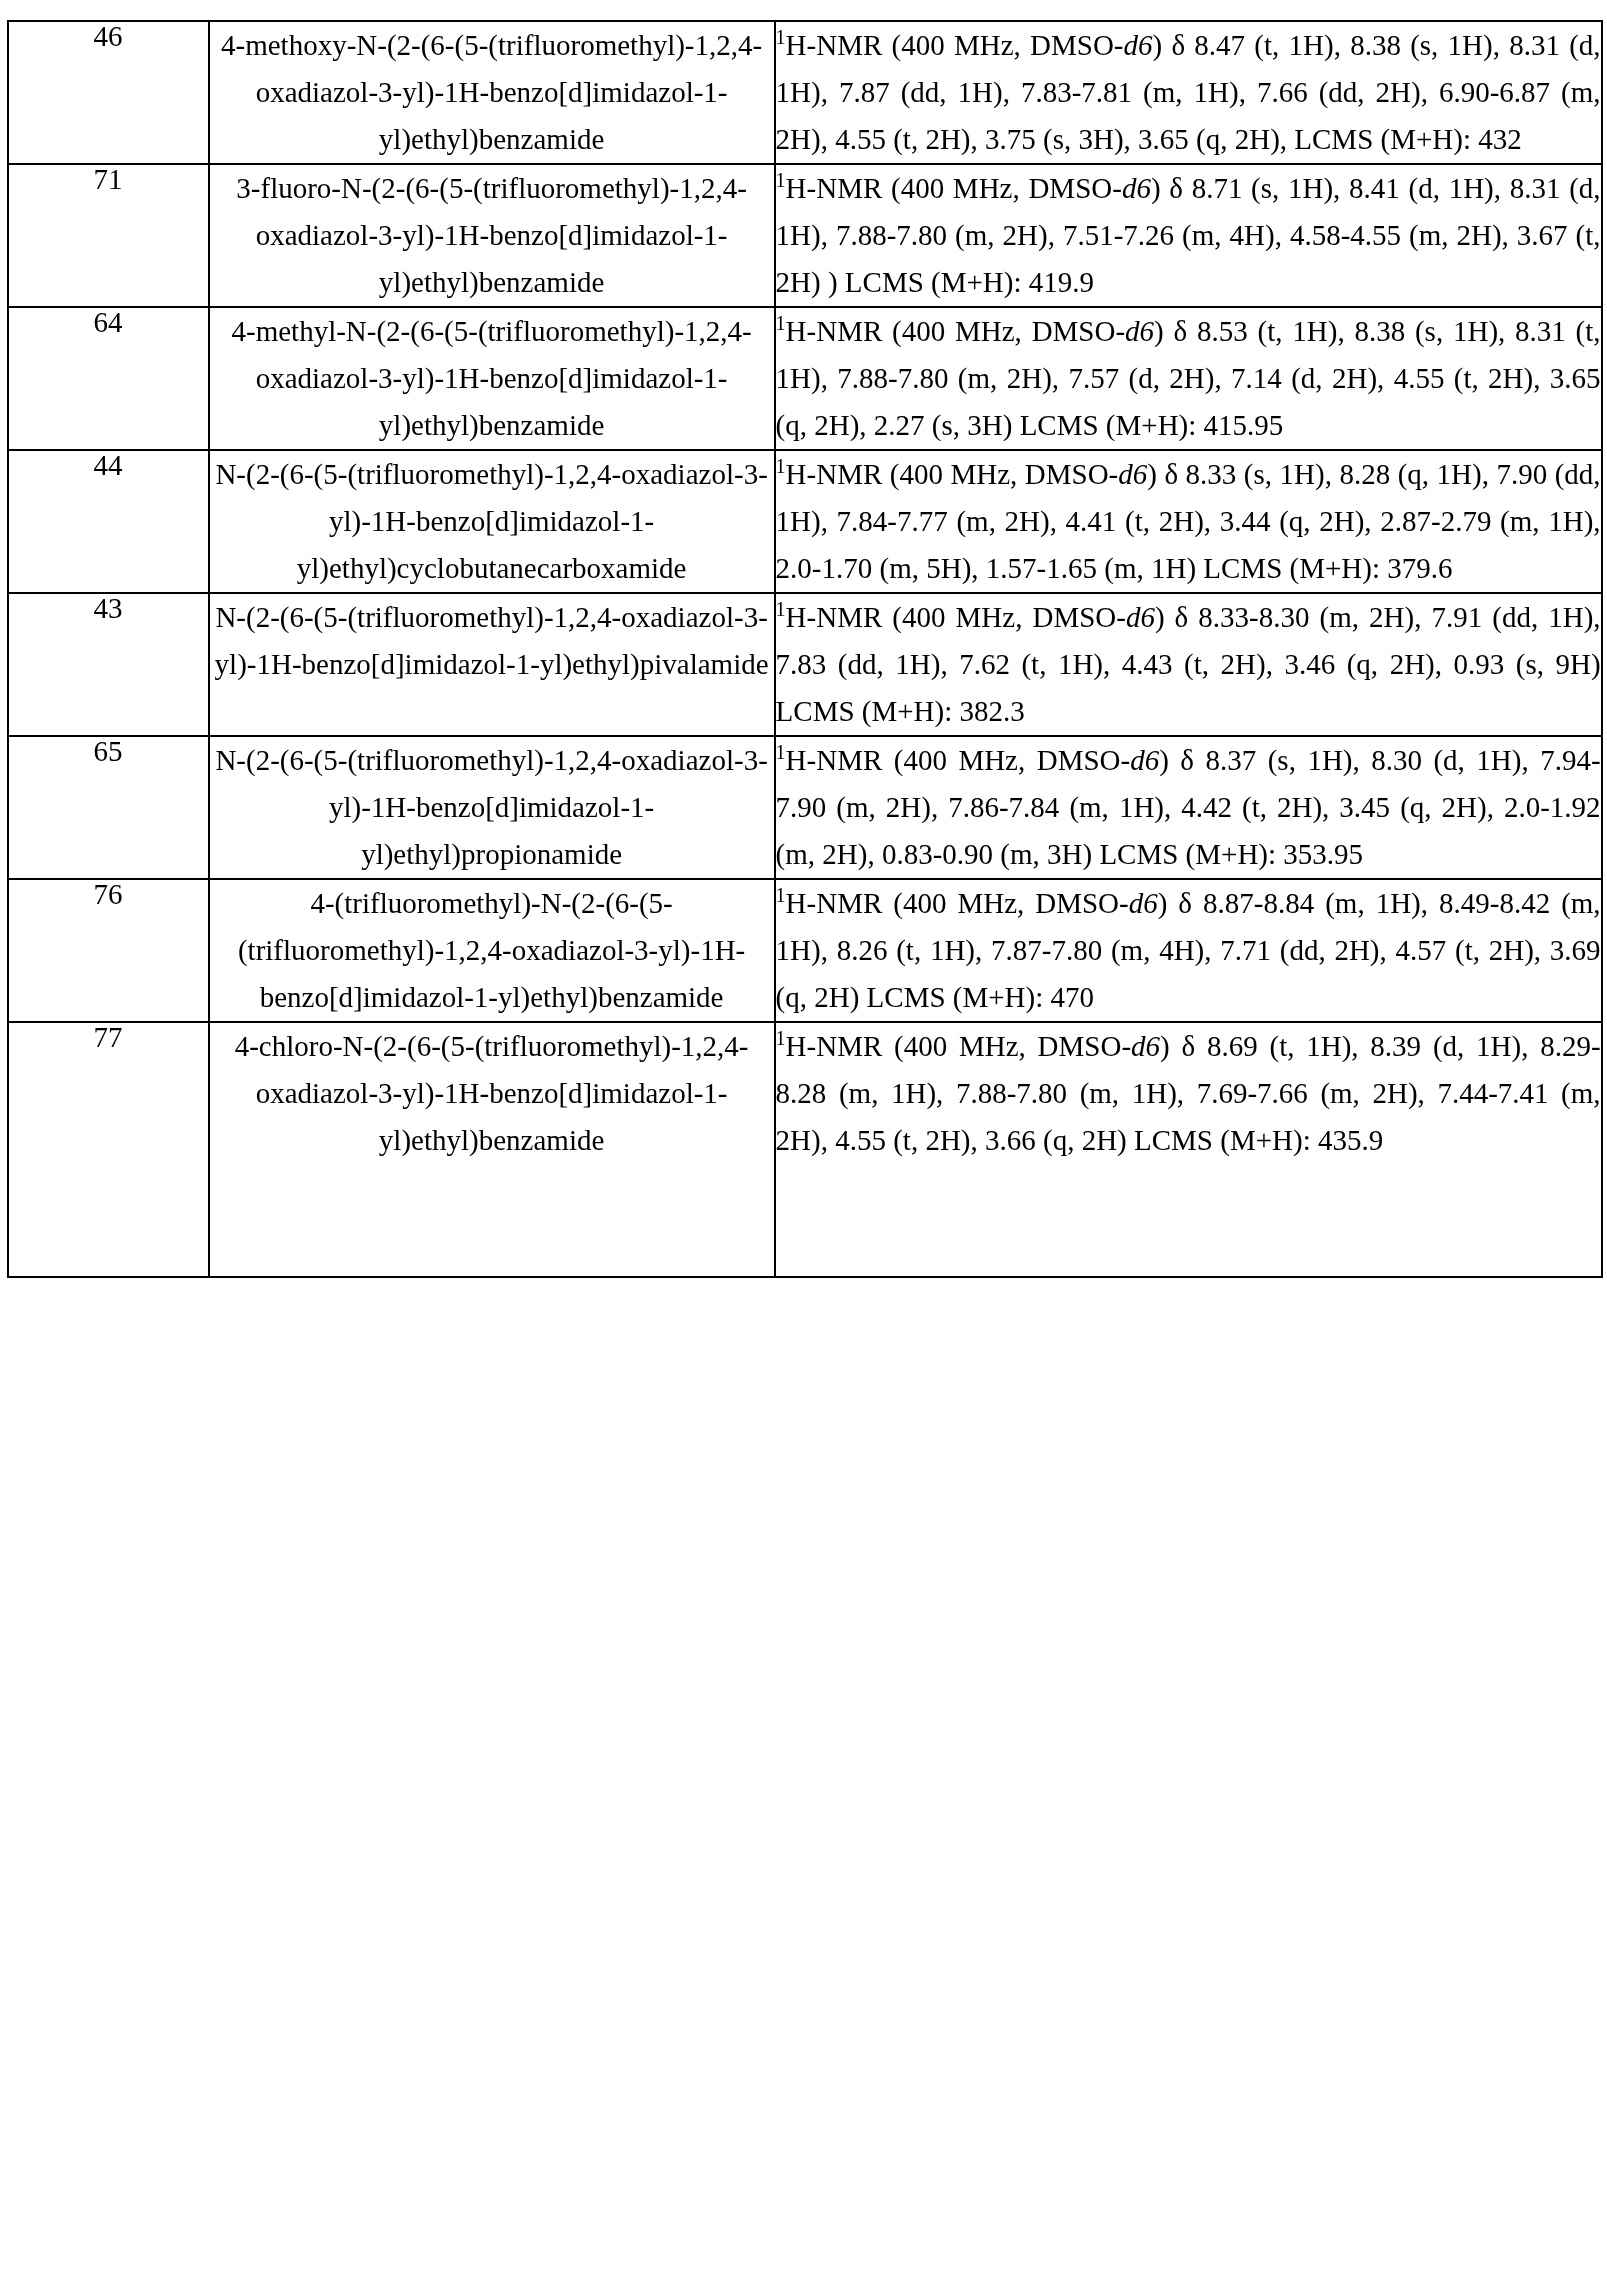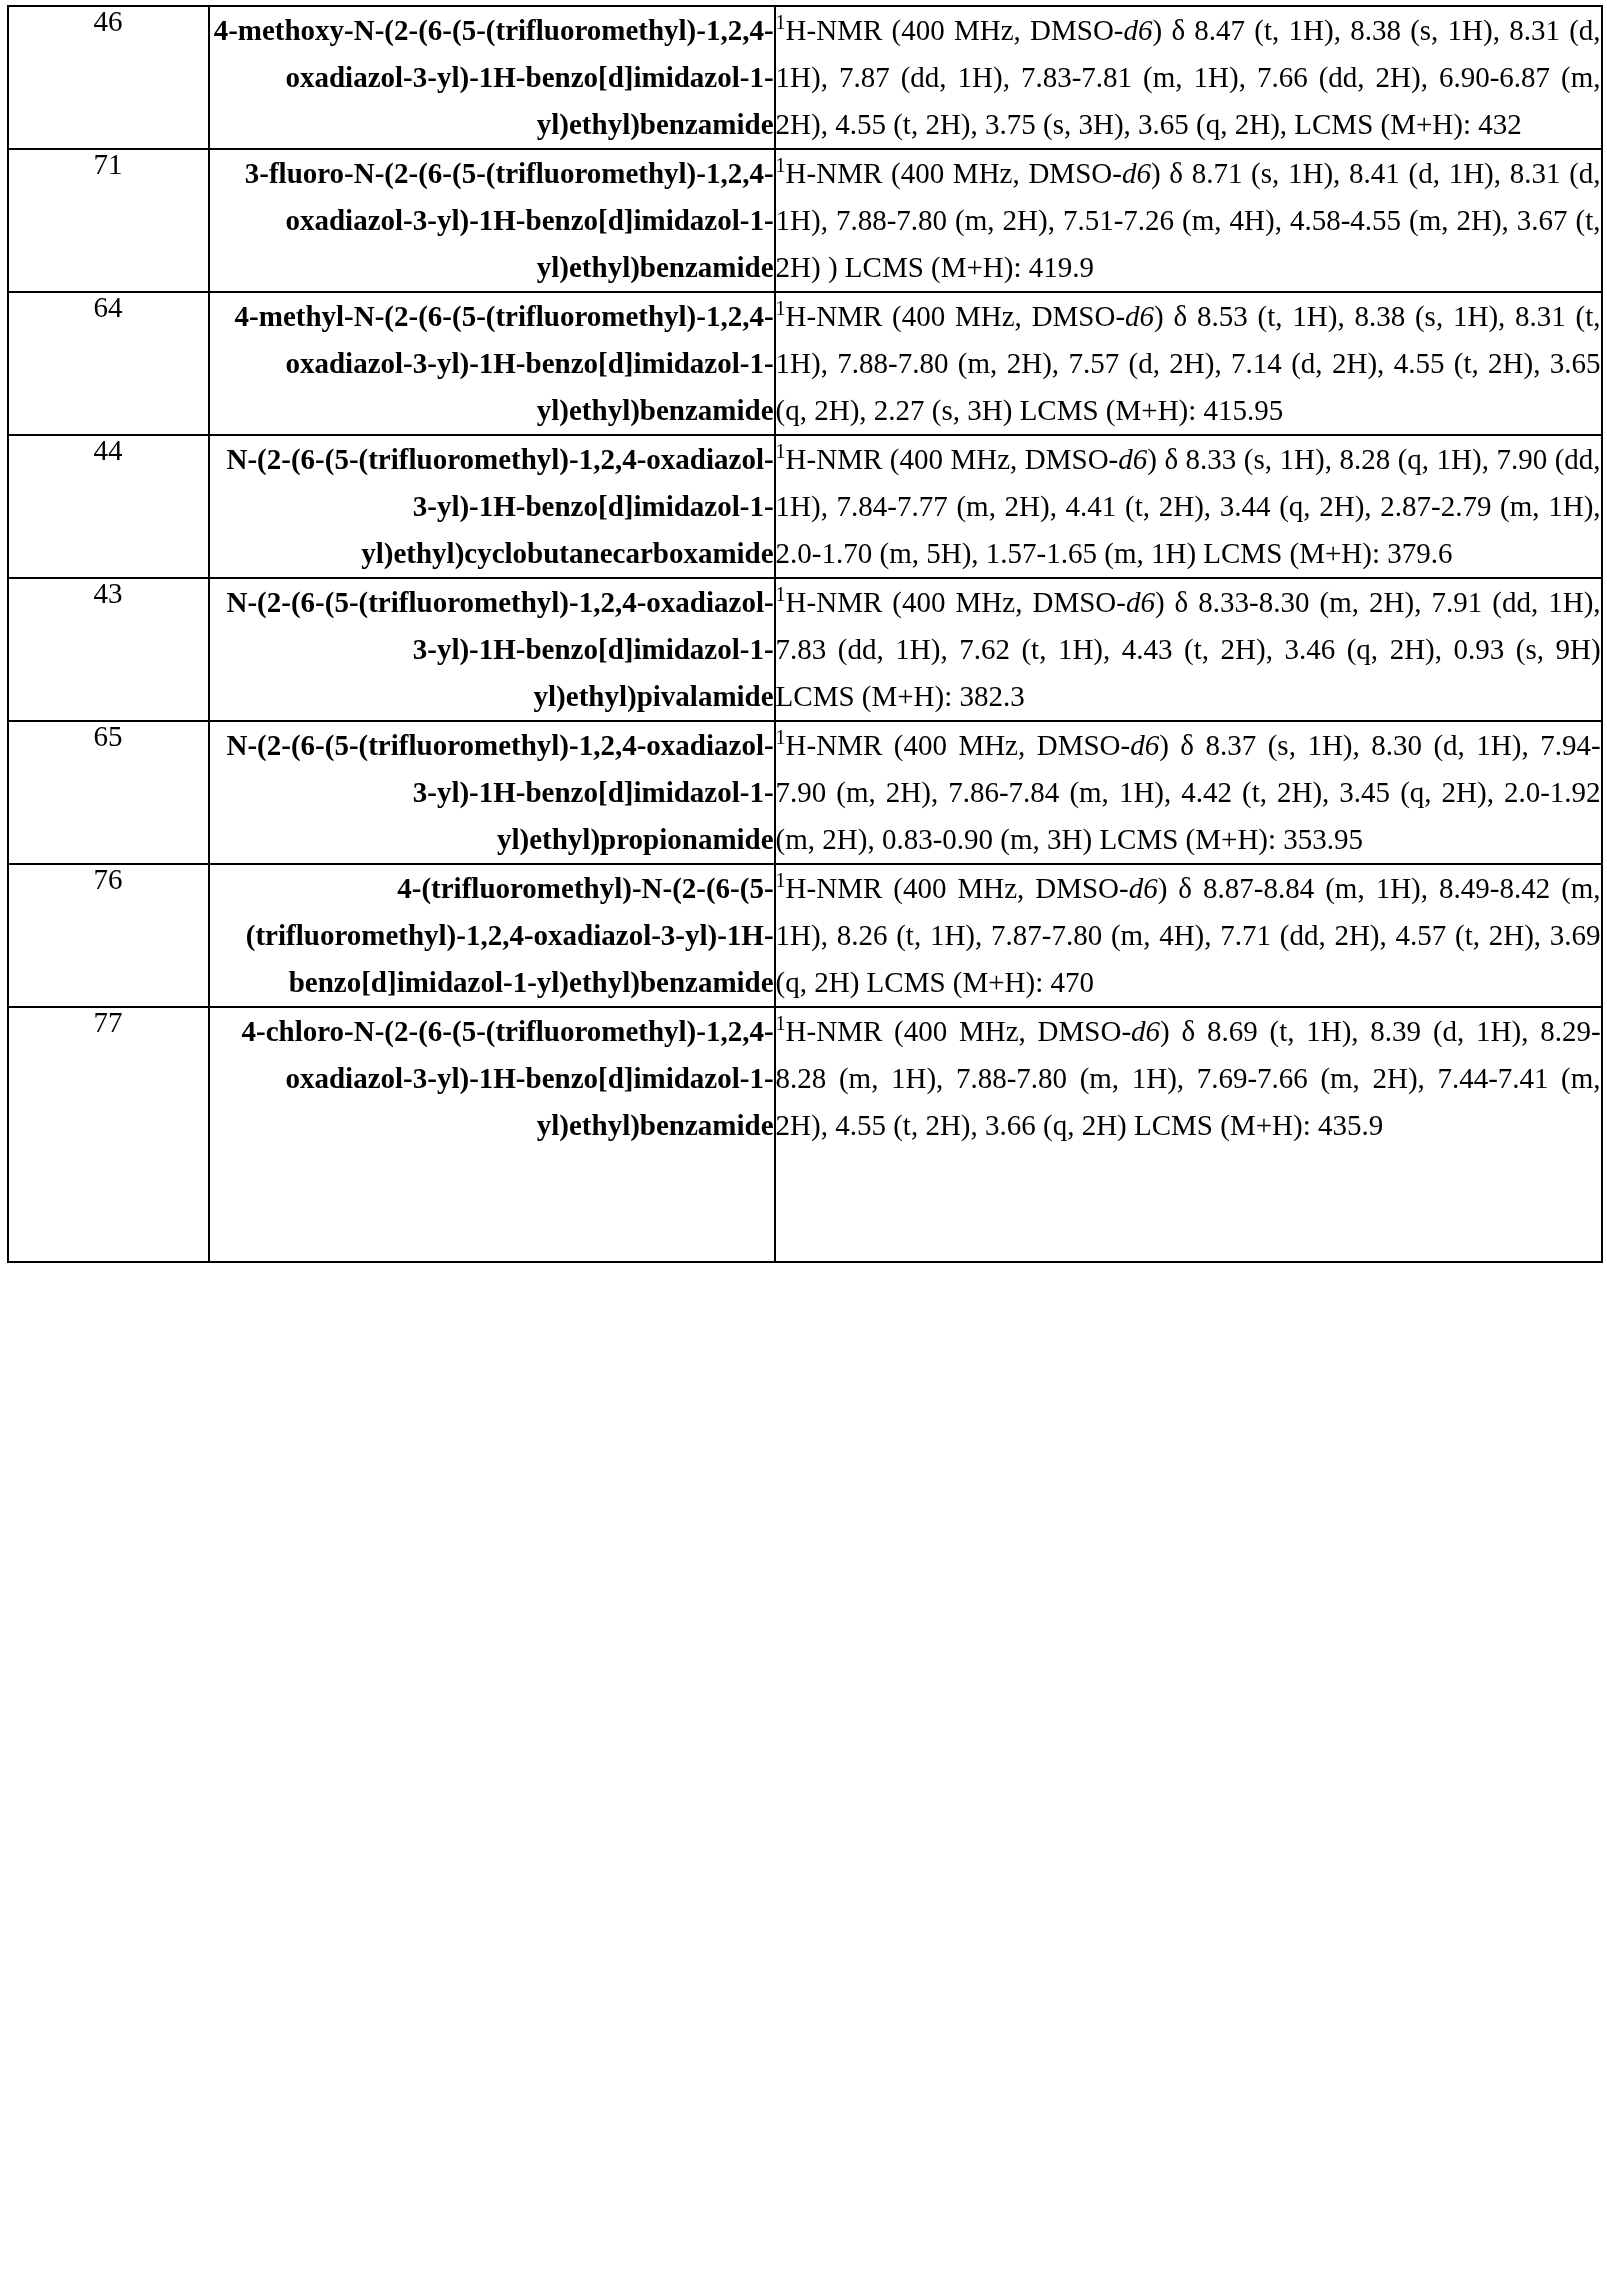--- a/index.html
+++ b/index.html
@@ -19,21 +19,21 @@
     position: relative;
     width: 1608px;
     height: 2295px;
     box-sizing: border-box;
     padding: 0;
   }
   table.compound-table {
     border-collapse: collapse;
     width: 1594px;
     margin-left: 6.6px;
-    margin-top: 5px;
+    margin-top: 20px;
     table-layout: fixed;
   }
   table.compound-table td {
     border: 2.5px solid #000000;
     vertical-align: top;
     padding: 0;
   }
   col.c-num   { width: 201px; }
   col.c-name  { width: 566px; }
   col.c-nmr   { width: 827px; }
@@ -41,24 +41,23 @@
   td.num-cell {
     text-align: center;
     vertical-align: middle;
     font-size: 29px;
     line-height: 1.0;
   }
   td.name-cell {
     padding: 11.5px 11.5px 21.4px 15px;
     font-size: 29px;
     line-height: 47px;
-    text-align: right;
+    text-align: center;
     word-break: break-word;
     hyphens: none;
-    font-weight: bold;
   }
   td.nmr-cell {
     padding: 11.5px 15px 21.4px 13px;
     font-size: 29px;
     line-height: 47px;
     text-align: justify;
     text-justify: inter-word;
     word-break: break-word;
   }
   td.nmr-cell .nmr-text {

